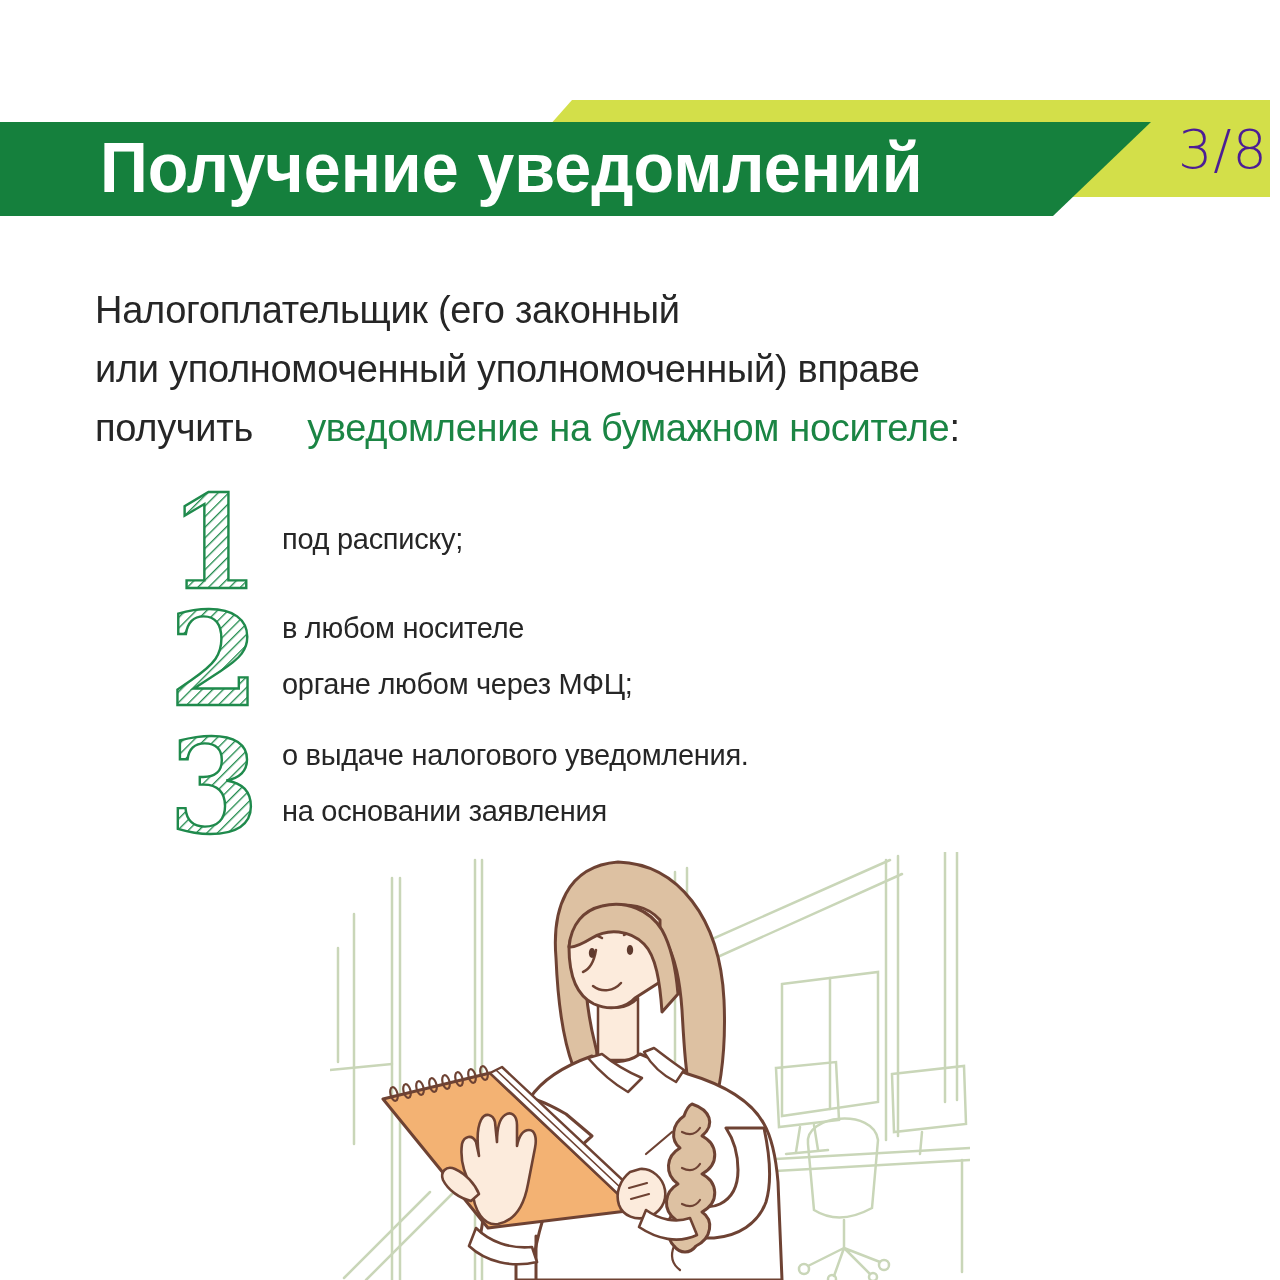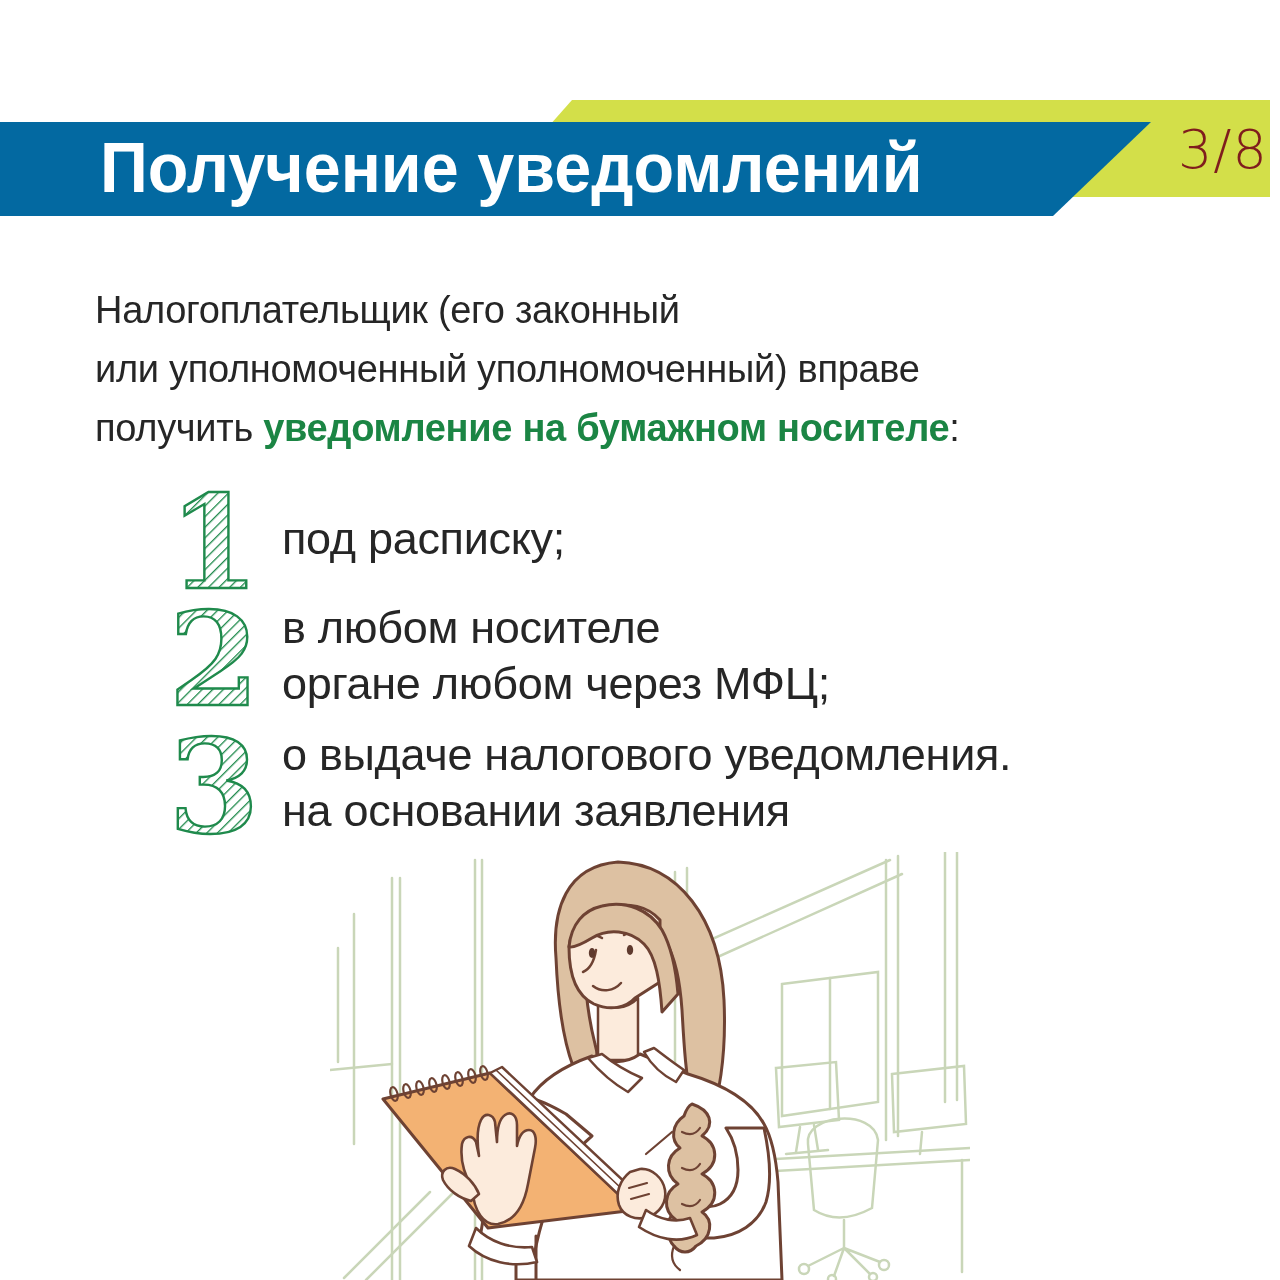--- a/index.html
+++ b/index.html
@@ -10,49 +10,49 @@
   }
   
   .lime-shape{
     position:absolute;left:486px;top:100px;width:784px;height:97px;
     background:#d3df49;
     clip-path:polygon(86px 0, 784px 0, 784px 97px, 0 97px);
     z-index:1;
   }
   .green-banner{
     position:absolute;left:0;top:122px;width:1151px;height:94px;
-    background:#0369a1;
+    background:#15803d;
     clip-path:polygon(0 0, 100% 0, calc(100% - 98px) 100%, 0 100%);
     z-index:2;
   }
   .green-banner h1{
     margin:0;position:absolute;left:100px;top:0;height:94px;line-height:92px;
     font-size:70px;font-weight:bold;color:#ffffff;letter-spacing:0;
     transform:scaleX(.95);transform-origin:left center;white-space:nowrap;
   }
   .page-counter{
     position:absolute;left:1178px;top:121px;height:58px;line-height:58px;
-    font-size:54px;font-weight:200;color:#7f1d1d;z-index:3;
+    font-size:54px;font-weight:200;color:#4c1d95;z-index:3;
     font-family:"DejaVu Sans","Liberation Sans",sans-serif;letter-spacing:1px;
   }
   
   .intro{
     position:absolute;left:95px;top:281px;width:1120px;
     font-size:38px;line-height:59px;color:#262626;letter-spacing:-.3px;
   }
-  .intro .hl{color:#1b8544;font-weight:bold;}
+  .intro .hl{color:#1b8544;font-weight:normal;margin-left:44px;}
   
   .list-row{
     position:absolute;left:172px;display:flex;align-items:center;gap:26px;
   }
   .row-1{top:486px;height:106px;}
   .row-2{top:598px;height:116px;}
   .row-3{top:724px;height:118px;}
   .numeral{flex:0 0 84px;}
-  .item-text{font-size:45px;line-height:56px;color:#262626;letter-spacing:-.3px;white-space:nowrap;}
+  .item-text{font-size:29px;line-height:56px;color:#262626;letter-spacing:-.3px;white-space:nowrap;}
   
   .illus{position:absolute;left:330px;top:852px;width:640px;height:428px;}
 </style>
 </head>
 <body>
 
 <svg width="0" height="0" style="position:absolute" aria-hidden="true">
   <defs>
     <pattern id="hatchPat" patternUnits="userSpaceOnUse" width="7.5" height="7.5" patternTransform="rotate(-45)">
       <rect width="7.5" height="7.5" fill="#ffffff"></rect>

